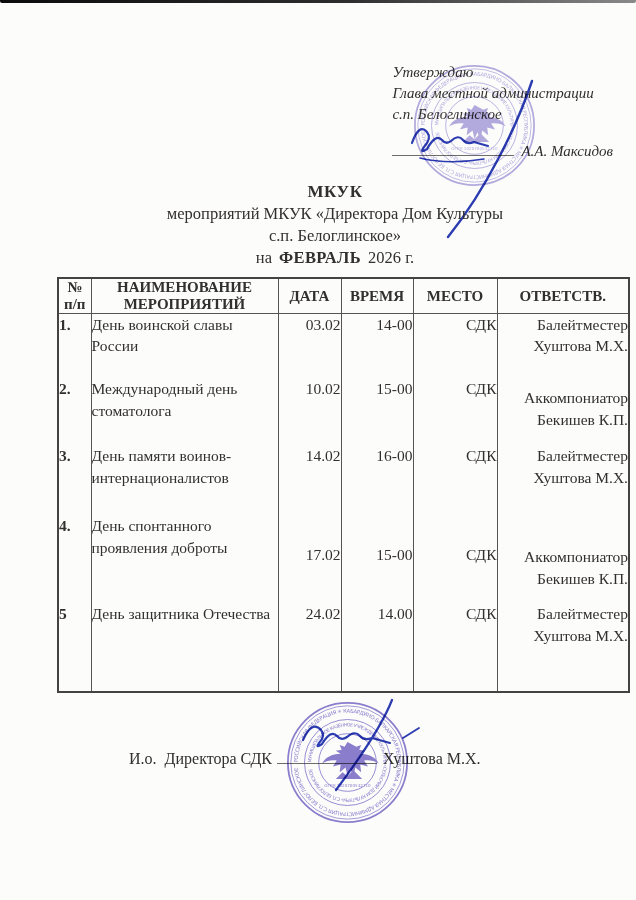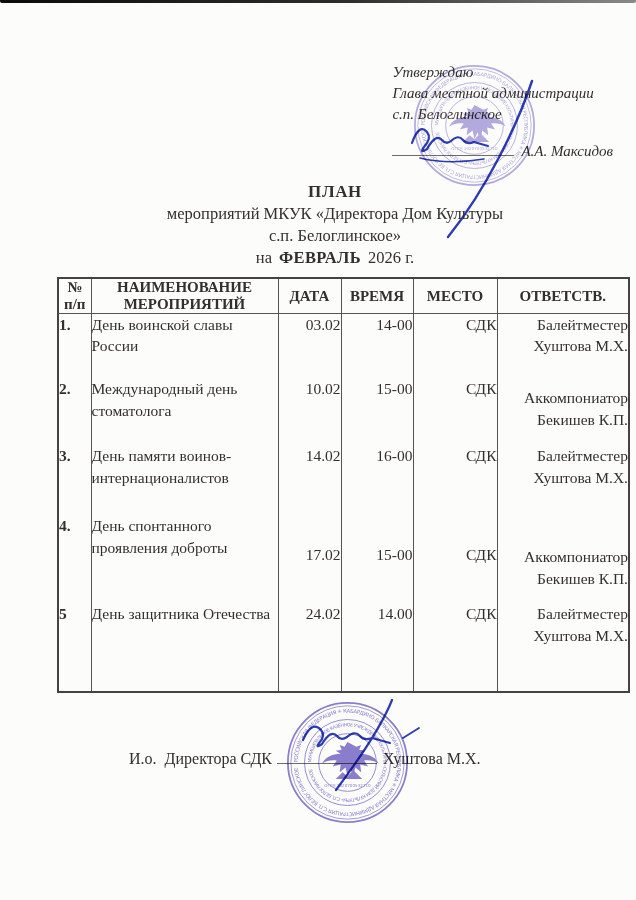--- a/index.html
+++ b/index.html
@@ -107,21 +107,21 @@
     <text x="65" y="90" font-size="4.2" text-anchor="middle">ОГРН 1020700532710</text>
   </svg>
 
   <svg class="ink" style="left:390px;top:65px;" width="160" height="180" viewBox="0 0 160 180">
     <path d="M142 16 C128 58 98 122 58 172" stroke-width="2.4"></path>
     <path d="M22 78 q7 -20 15 -11 q5 6 -3 15 q-5 7 3 2 q9 -16 15 -9 q4 5 9 1 q7 -7 12 -1 q4 5 11 2 l14 4" stroke-width="2.2"></path>
     <path d="M30 93 q28 7 64 1" stroke-width="1.6"></path>
   </svg>
 
   <div class="title-block">
-    <div class="title-head">ПЛАН</div>
+    <div class="title-head">МКУК</div>
     <div>мероприятий МКУК «Директора Дом Культуры</div>
     <div>с.п. Белоглинское»</div>
     <div><span>на</span><span class="month">ФЕВРАЛЬ</span><span>2026 г.</span></div>
   </div>
 
   <table class="events">
     <colgroup>
         <col style="width: 33px;">
         <col style="width: 187px;">
         <col style="width: 63px;">

